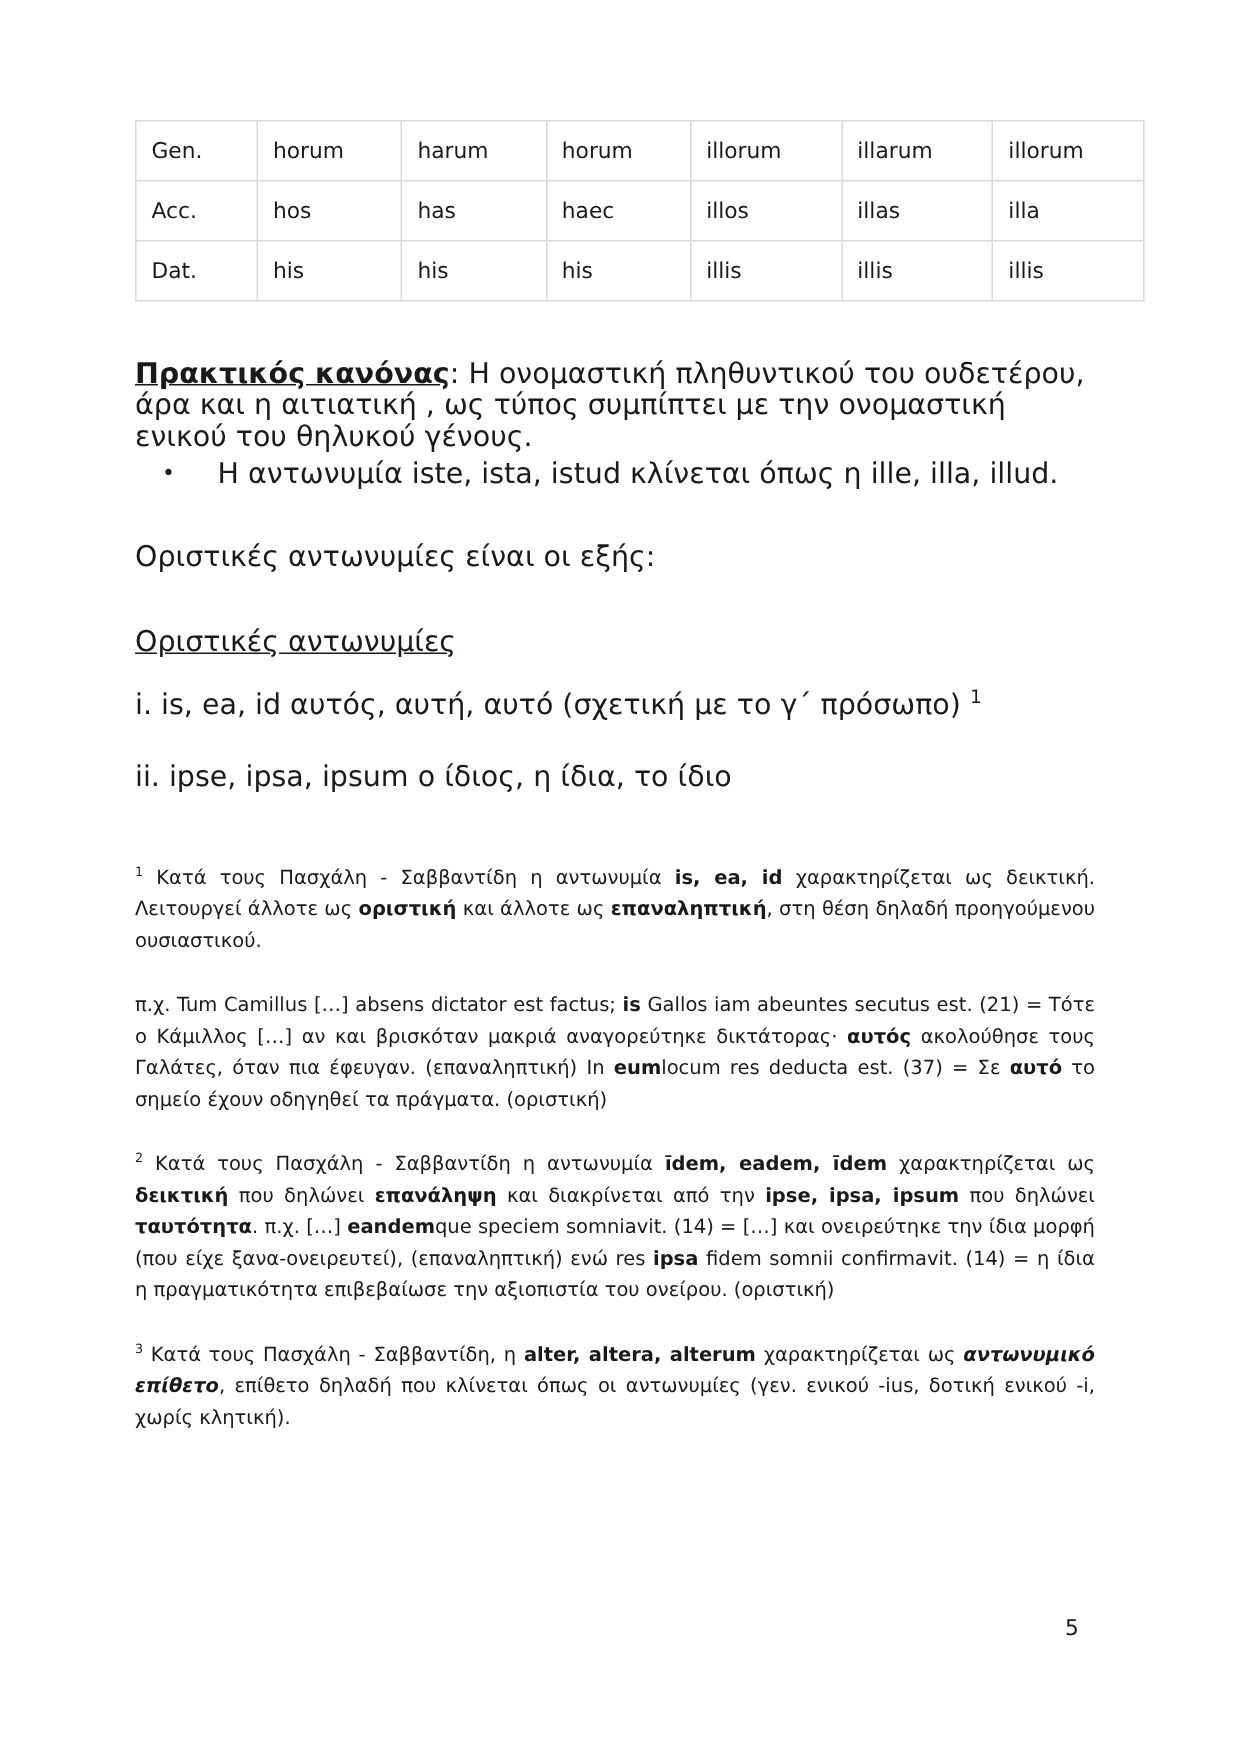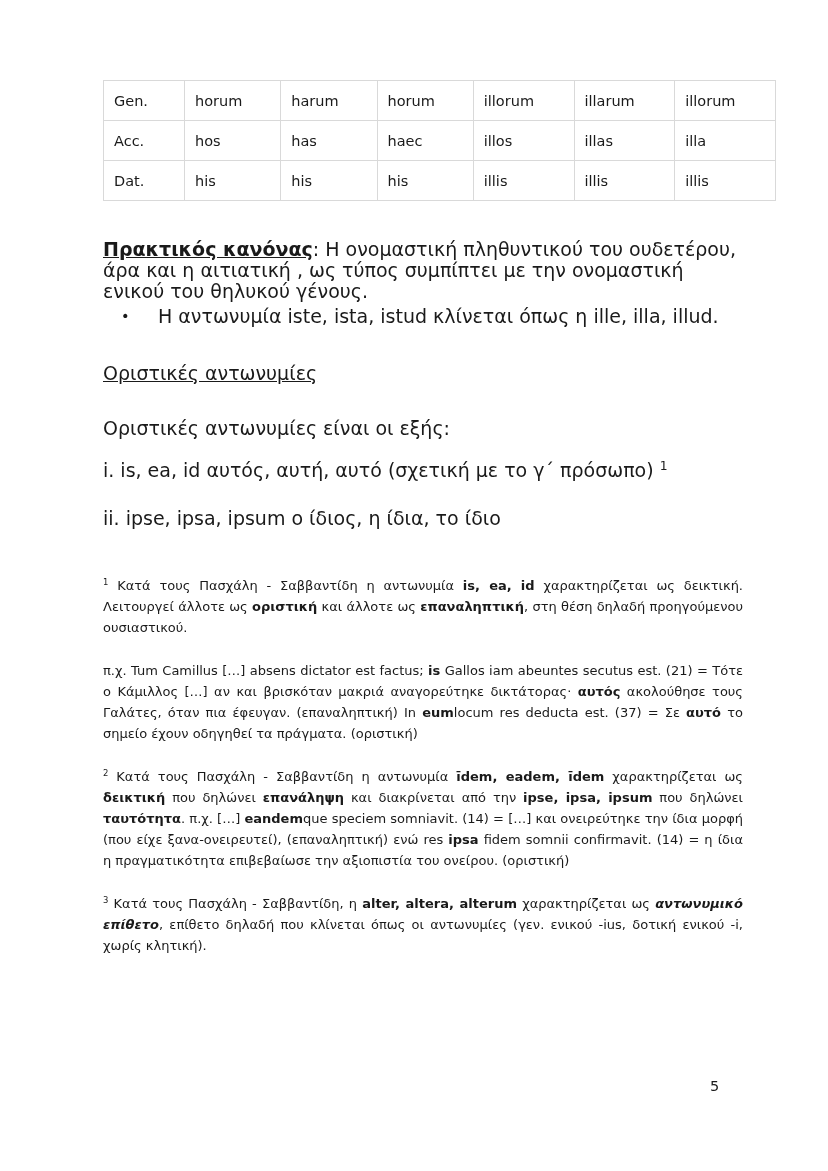--- a/index.html
+++ b/index.html
@@ -10,21 +10,21 @@
     color:#1a1a1a;
   }
   .page {
     position:relative;
     width:828px; height:1171px;
     background:#ffffff;
     overflow:hidden;
   }
   .content {
     position:absolute;
-    left:103px; top:80px;
+    left:90px; top:80px;
     width:676px;
   }
   table.decl {
     border-collapse:collapse;
     width:673px;
     margin-bottom:38px;
   }
   table.decl td {
     border:1px solid #d9d9d9;
     height:40px;
@@ -107,23 +107,23 @@
     </table>
 
     <div>
       <p class="para rule-para"><span style="font-weight: 700; text-decoration: underline;">Πρακτικός κανόνας</span><span>: Η ονομαστική πληθυντικού του ουδετέρου, άρα και η αιτιατική , ως τύπος συμπίπτει με την ονομαστική ενικού του θηλυκού γένους.</span></p>
 
       <div class="bullet-row">
         <span class="bullet">•</span>
         <span class="para" style="width:auto;"><span>Η αντωνυμία iste, ista, istud κλίνεται όπως η ille, illa, illud.</span></span>
       </div>
 
+      <p class="para intro-para"><span>Οριστικές αντωνυμίες είναι οι εξής:</span></p>
+
       <p class="para heading-para"><span style="text-decoration: underline;">Οριστικές αντωνυμίες</span></p>
-
-      <p class="para intro-para"><span>Οριστικές αντωνυμίες είναι οι εξής:</span></p>
 
       <p class="para list-item first"><span>i. is, ea, id αυτός, αυτή, αυτό (σχετική με το γ΄ πρόσωπο) </span><sup>1</sup></p>
       <p class="para list-item"><span>ii. ipse, ipsa, ipsum ο ίδιος, η ίδια, το ίδιο</span></p>
     </div>
 
     <div class="footnotes">
       <p class="fn"><sup>1</sup><span> Κατά τους Πασχάλη - Σαββαντίδη η αντωνυμία </span><span style="font-weight: 700;">is, ea, id</span><span> χαρακτηρίζεται ως δεικτική. Λειτουργεί άλλοτε ως </span><span style="font-weight: 700;">οριστική</span><span> και άλλοτε ως </span><span style="font-weight: 700;">επαναληπτική</span><span>, στη θέση δηλαδή προηγούμενου ουσιαστικού.</span></p>
       <p class="fn"><span>π.χ. Tum Camillus […] absens dictator est factus; </span><span style="font-weight: 700;">is</span><span> Gallos iam abeuntes secutus est. (21) = Τότε ο Κάμιλλος […] αν και βρισκόταν μακριά αναγορεύτηκε δικτάτορας· </span><span style="font-weight: 700;">αυτός</span><span> ακολούθησε τους Γαλάτες, όταν πια έφευγαν. (επαναληπτική) In </span><span style="font-weight: 700;">eum</span><span>locum res deducta est. (37) = Σε </span><span style="font-weight: 700;">αυτό</span><span> το σημείο έχουν οδηγηθεί τα πράγματα. (οριστική)</span></p>
       <p class="fn"><sup>2</sup><span> Κατά τους Πασχάλη - Σαββαντίδη η αντωνυμία </span><span style="font-weight: 700;">īdem, eadem, īdem</span><span> χαρακτηρίζεται ως </span><span style="font-weight: 700;">δεικτική</span><span> που δηλώνει </span><span style="font-weight: 700;">επανάληψη</span><span> και διακρίνεται από την </span><span style="font-weight: 700;">ipse, ipsa, ipsum</span><span> που δηλώνει </span><span style="font-weight: 700;">ταυτότητα</span><span>. π.χ. […] </span><span style="font-weight: 700;">eandem</span><span>que speciem somniavit. (14) = […] και ονειρεύτηκε την ίδια μορφή (που είχε ξανα-ονειρευτεί), (επαναληπτική) ενώ res </span><span style="font-weight: 700;">ipsa</span><span> fidem somnii confirmavit. (14) = η ίδια η πραγματικότητα επιβεβαίωσε την αξιοπιστία του ονείρου. (οριστική)</span></p>
       <p class="fn"><sup>3</sup><span> Κατά τους Πασχάλη - Σαββαντίδη, η </span><span style="font-weight: 700;">alter, altera, alterum</span><span> χαρακτηρίζεται ως </span><span style="font-weight: 700; font-style: italic;">αντωνυμικό επίθετο</span><span>, επίθετο δηλαδή που κλίνεται όπως οι αντωνυμίες (γεν. ενικού -ius, δοτική ενικού -i, χωρίς κλητική).</span></p>

